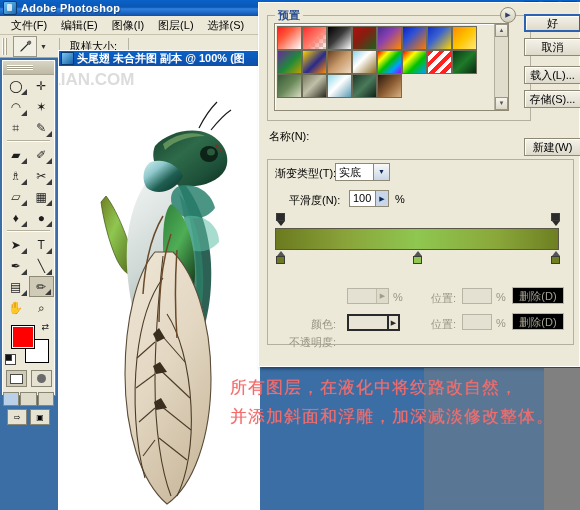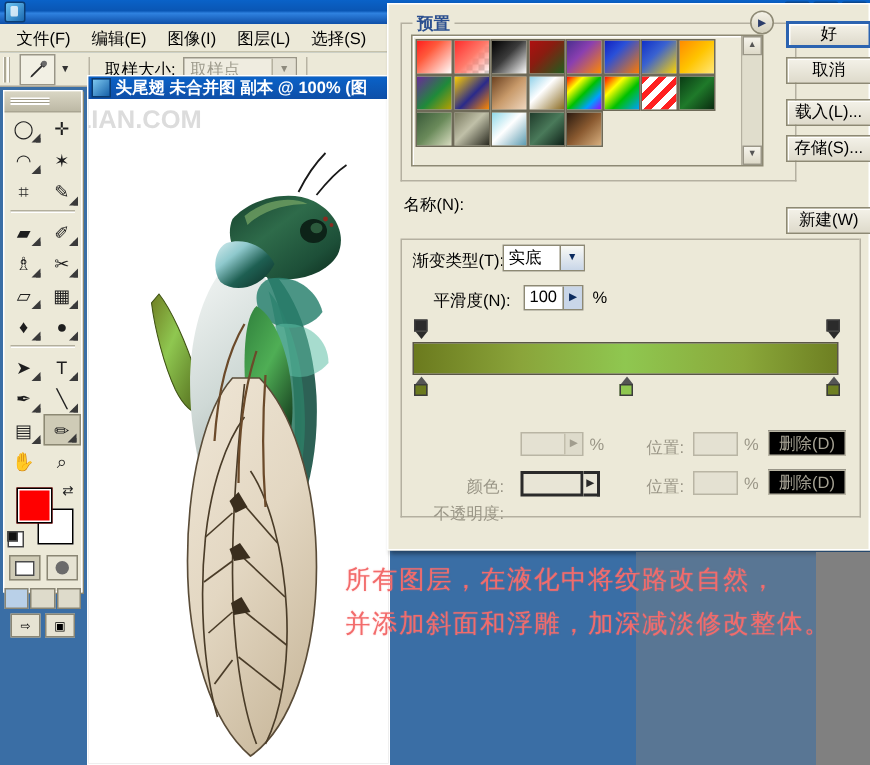--- a/index.html
+++ b/index.html
@@ -297,20 +297,21 @@
   }
   .an-line{white-space:nowrap;}
 </style>
 </head>
 <body>
 
 <div id="ps-window" class="abs">
 
   <div id="ps-titlebar" class="abs">
     <div id="ps-appicon"></div>
+    <span id="ps-title-text">Adobe Photoshop</span>
     <div id="ps-winbtns">
       <div class="winbtn">–</div>
       <div class="winbtn">□</div>
       <div class="winbtn">✕</div>
     </div>
   </div>
 
   <div id="ps-menubar" class="abs">
     <span class="menu-item">文件(F)</span>
     <span class="menu-item">编辑(E)</span>
@@ -324,24 +325,20 @@
     <div class="grip"></div>
     <div class="opt-toolicon">
       <svg width="15" height="15" viewBox="0 0 16 16">
           <path d="M11 2.2 L13.6 4.8 L11.9 6.5 L11.1 5.7 L5.2 11.6 L3.8 13 L2.4 13.5 L2.9 12.1 L4.3 10.7 L10.2 4.8 L9.4 4 Z" fill="#2a2a2a"></path>
           <circle cx="12.2" cy="3.6" r="2" fill="#6a6a6a"></circle>
         </svg>
     </div>
     <span class="opt-arrow">▼</span>
     <div class="opt-sep"></div>
     <span class="opt-label">取样大小:</span>
-    <div class="opt-combo">
-      <span>取样点</span>
-      <span class="cb-btn">▼</span>
-    </div>
     <div class="opt-sep"></div>
   </div>
 
   <div id="ps-toolbox" class="abs">
     <div id="tb-header"></div>
 
     <div class="tb-grid">
       <div class="tb-cell">
           <span class="tb-ico">◯</span>
           <i class="tri"></i>

